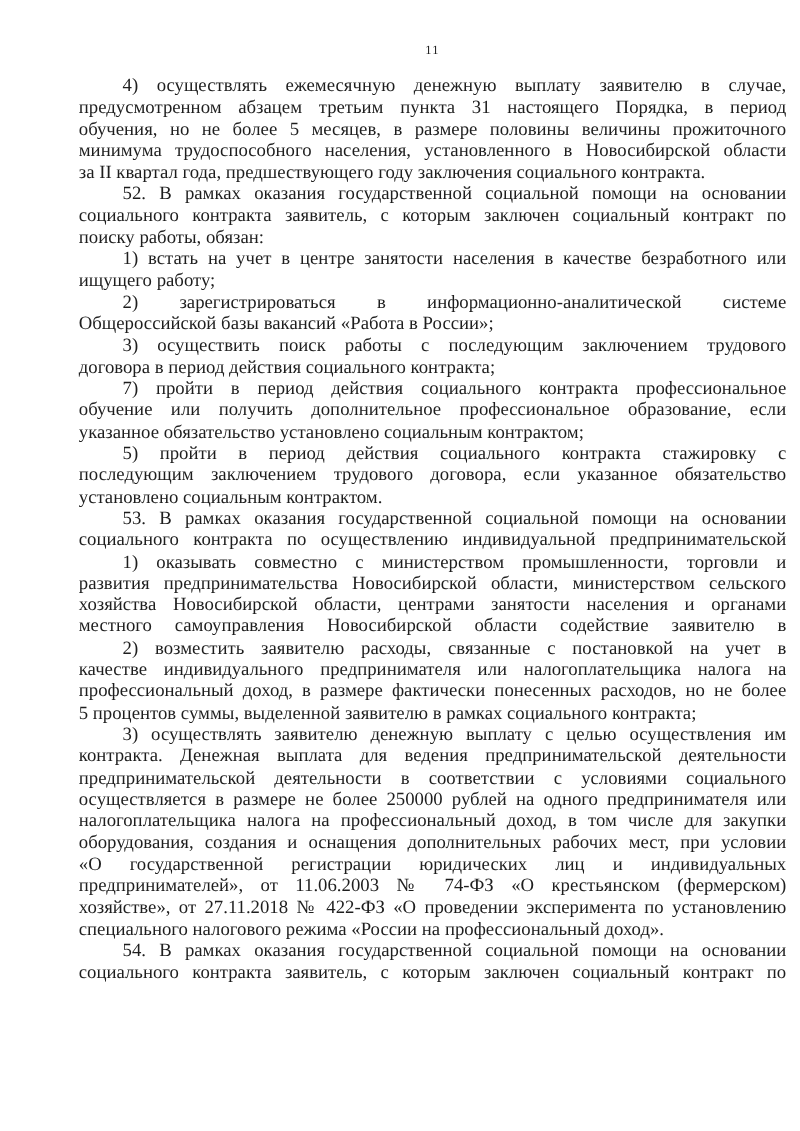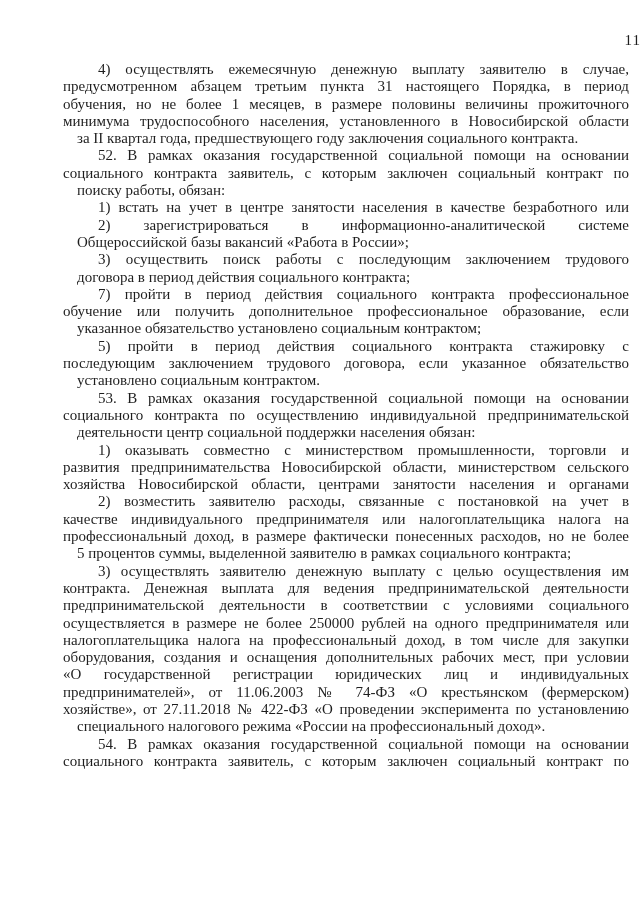--- a/index.html
+++ b/index.html
@@ -12,24 +12,24 @@
     width: 640px;
     height: 905px;
     background: #ffffff;
     overflow: hidden;
     font-family: "Liberation Serif", "DejaVu Serif", serif;
     color: #1e1e1e;
   }
   .page-number {
     position: absolute;
     top: 33px;
-    left: 75px;
+    left: 63px;
     width: 566px;
-    text-align: right;
-    font-size: 15px;
+    text-align: center;
+    font-size: 10px;
     line-height: 15px;
     letter-spacing: 1px;
   }
   .textblock {
     position: absolute;
     top: 61px;
     left: 63px;
     width: 566px;
     font-size: 15px;
     line-height: 17.3px;
@@ -42,43 +42,43 @@
     display: block;
     text-align: justify;
     text-align-last: justify;
     white-space: nowrap;
   }
   .line.first {
     text-indent: 35px;
   }
   .line.last {
     text-align-last: left;
-    margin-left: 14px;
   }
 </style>
 </head>
 <body>
 
 <div class="page">
   <div class="page-number">11</div>
   <div class="textblock">
       <p class="para">
         <span class="line first">4) осуществлять ежемесячную денежную выплату заявителю в случае,</span>
         <span class="line">предусмотренном абзацем третьим пункта 31 настоящего Порядка, в период</span>
-        <span class="line">обучения, но не более 1 месяцев, в размере половины величины прожиточного</span>
+        <span class="line">обучения, но не более 5 месяцев, в размере половины величины прожиточного</span>
         <span class="line">минимума трудоспособного населения, установленного в Новосибирской области</span>
         <span class="line last">за II квартал года, предшествующего году заключения социального контракта.</span>
       </p>
       <p class="para">
         <span class="line first">52. В рамках оказания государственной социальной помощи на основании</span>
         <span class="line">социального контракта заявитель, с которым заключен социальный контракт по</span>
         <span class="line last">поиску работы, обязан:</span>
       </p>
       <p class="para">
         <span class="line first">1) встать на учет в центре занятости населения в качестве безработного или</span>
+        <span class="line last">ищущего работу;</span>
       </p>
       <p class="para">
         <span class="line first">2) зарегистрироваться в информационно-аналитической системе</span>
         <span class="line last">Общероссийской базы вакансий «Работа в России»;</span>
       </p>
       <p class="para">
         <span class="line first">3) осуществить поиск работы с последующим заключением трудового</span>
         <span class="line last">договора в период действия социального контракта;</span>
       </p>
       <p class="para">
@@ -87,26 +87,26 @@
         <span class="line last">указанное обязательство установлено социальным контрактом;</span>
       </p>
       <p class="para">
         <span class="line first">5) пройти в период действия социального контракта стажировку с</span>
         <span class="line">последующим заключением трудового договора, если указанное обязательство</span>
         <span class="line last">установлено социальным контрактом.</span>
       </p>
       <p class="para">
         <span class="line first">53. В рамках оказания государственной социальной помощи на основании</span>
         <span class="line">социального контракта по осуществлению индивидуальной предпринимательской</span>
-        <span class="line last">деятельности центр социальной поддержки населения обязан:</span>
       </p>
       <p class="para">
         <span class="line first">1) оказывать совместно с министерством промышленности, торговли и</span>
         <span class="line">развития предпринимательства Новосибирской области, министерством сельского</span>
         <span class="line">хозяйства Новосибирской области, центрами занятости населения и органами</span>
+        <span class="line">местного самоуправления Новосибирской области содействие заявителю в</span>
       </p>
       <p class="para">
         <span class="line first">2) возместить заявителю расходы, связанные с постановкой на учет в</span>
         <span class="line">качестве индивидуального предпринимателя или налогоплательщика налога на</span>
         <span class="line">профессиональный доход, в размере фактически понесенных расходов, но не более</span>
         <span class="line last">5 процентов суммы, выделенной заявителю в рамках социального контракта;</span>
       </p>
       <p class="para">
         <span class="line first">3) осуществлять заявителю денежную выплату с целью осуществления им</span>
         <span class="line">контракта. Денежная выплата для ведения предпринимательской деятельности</span>

